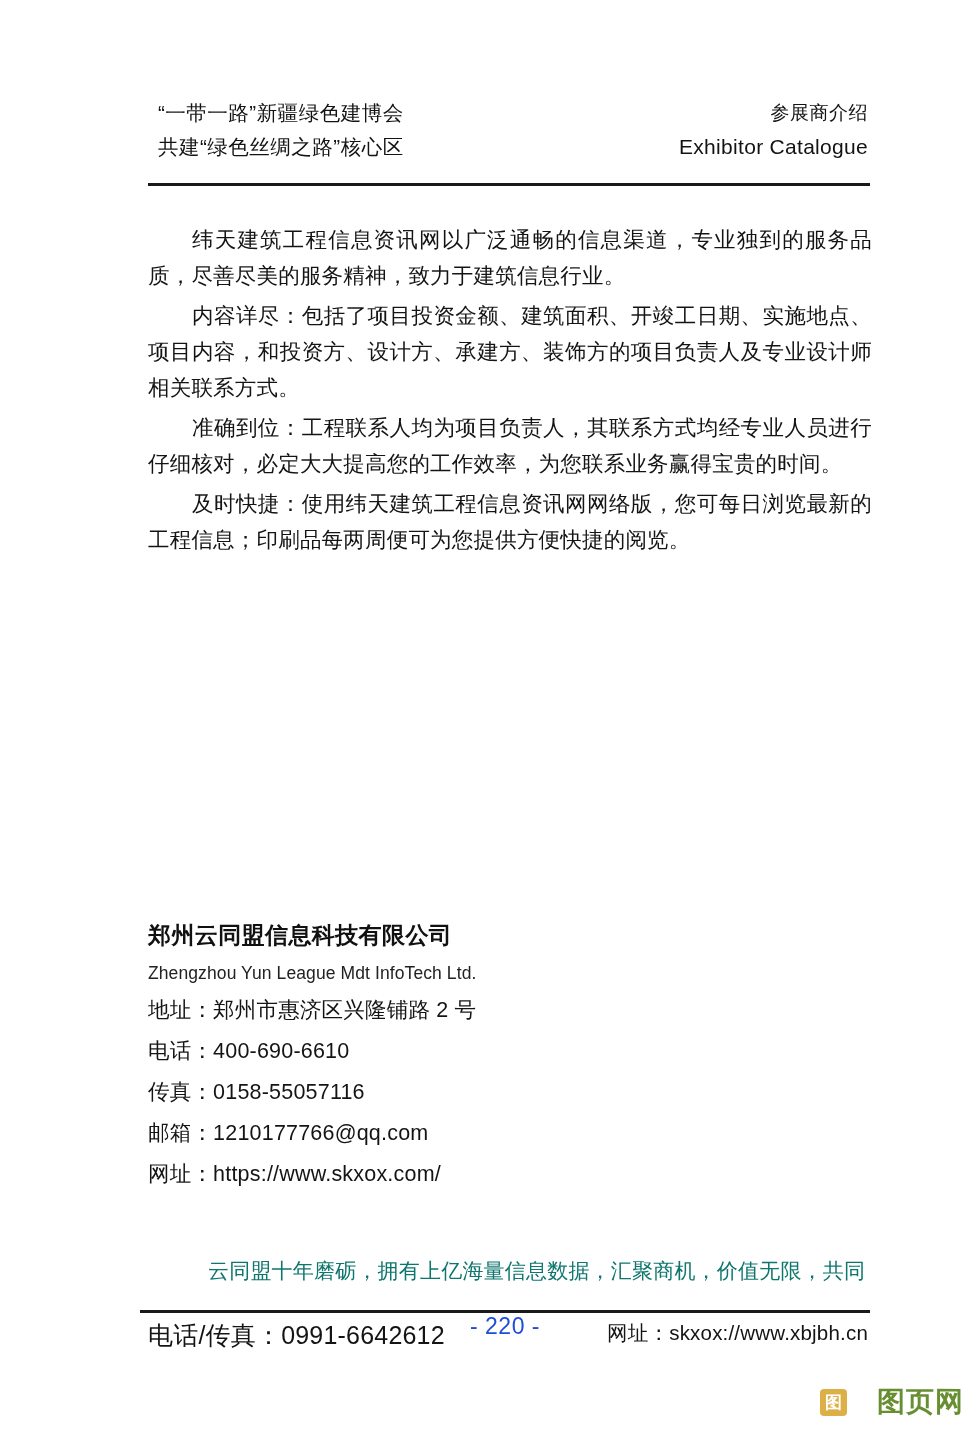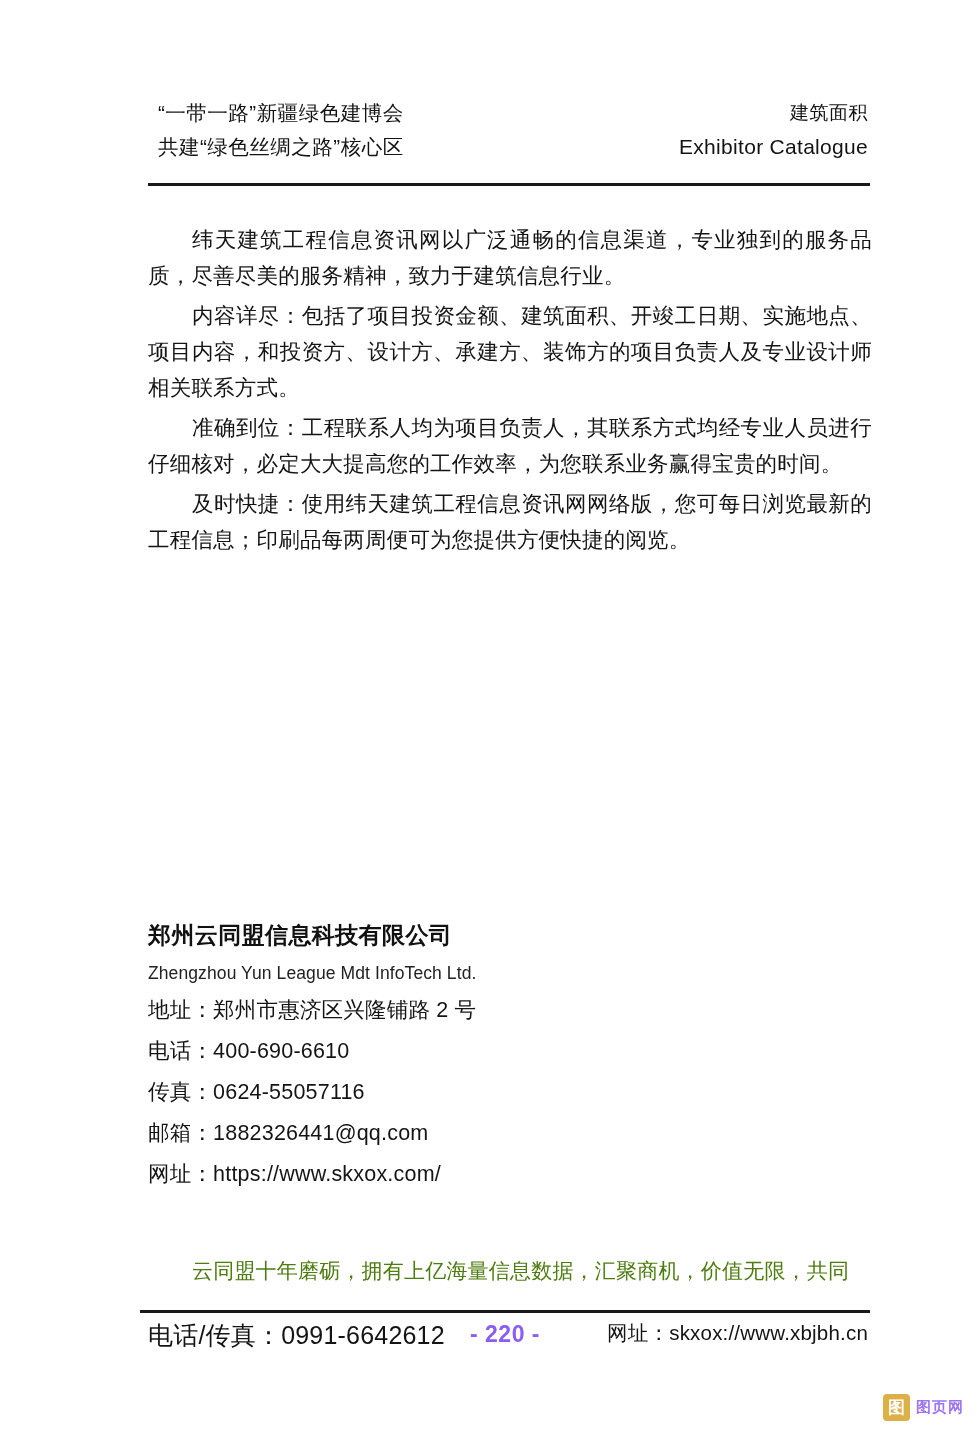--- a/index.html
+++ b/index.html
@@ -113,26 +113,26 @@
   .contact-line {
     font-size: 21.5px;
     color: #141414;
     line-height: 41px;
     letter-spacing: 0.2px;
   }
 
   
   .tagline {
     position: absolute;
-    left: 148px;
+    left: 164px;
     top: 1254px;
     width: 724px;
     font-size: 21px;
     line-height: 34px;
-    color: #4d7c0f;
+    color: #0f766e;
     text-indent: 44px;
     letter-spacing: 0.2px;
   }
 
   
   .footer-rule {
     position: absolute;
     left: 140px;
     top: 1310px;
     width: 730px;
@@ -151,24 +151,24 @@
     left: 8px;
     top: 6px;
     font-size: 25px;
     color: #141414;
     letter-spacing: 0.2px;
   }
   .footer-center {
     position: absolute;
     left: 50%;
     transform: translateX(-50%);
-    top: 8px;
+    top: 0;
     font-size: 23px;
-    font-weight: bold;
-    color: #8b5cf6;
+    font-weight: normal;
+    color: #1d4ed8;
     letter-spacing: 0.5px;
   }
   .footer-right {
     position: absolute;
     right: 2px;
     top: 6px;
     font-size: 20.5px;
     color: #141414;
     letter-spacing: 0.2px;
   }
@@ -188,57 +188,58 @@
     height: 27px;
     background: #d8a227;
     border-radius: 4px;
     color: #fff;
     font-size: 17px;
     line-height: 27px;
     text-align: center;
     font-weight: bold;
   }
   .wm-text {
-    font-size: 15px;
+    font-size: 28px;
     font-weight: bold;
-    color: #8b5cf6;
+    color: #4d7c0f;
     letter-spacing: 1px;
+    margin-left: 24px;
   }
 </style>
 </head>
 <body>
 
 <div class="page">
 
   <div class="header">
     <div class="header-left">
       <div class="hl-line1">“一带一路”新疆绿色建博会</div>
       <div class="hl-line2">共建“绿色丝绸之路”核心区</div>
     </div>
     <div class="header-right">
-      <div class="hr-line1">建筑面积</div>
+      <div class="hr-line1">参展商介绍</div>
       <div class="hr-line2">Exhibitor Catalogue</div>
     </div>
   </div>
   <div class="header-rule"></div>
 
   <div class="content">
     <p class="para">纬天建筑工程信息资讯网以广泛通畅的信息渠道，专业独到的服务品质，尽善尽美的服务精神，致力于建筑信息行业。</p>
     <p class="para">内容详尽：包括了项目投资金额、建筑面积、开竣工日期、实施地点、项目内容，和投资方、设计方、承建方、装饰方的项目负责人及专业设计师相关联系方式。</p>
     <p class="para">准确到位：工程联系人均为项目负责人，其联系方式均经专业人员进行仔细核对，必定大大提高您的工作效率，为您联系业务赢得宝贵的时间。</p>
     <p class="para">及时快捷：使用纬天建筑工程信息资讯网网络版，您可每日浏览最新的工程信息；印刷品每两周便可为您提供方便快捷的阅览。</p>
   </div>
 
   <div class="company">
     <div class="company-name-cn">郑州云同盟信息科技有限公司</div>
     <div class="company-name-en">Zhengzhou Yun League Mdt InfoTech Ltd.</div>
     <div class="contact-line">地址：郑州市惠济区兴隆铺路 2 号</div>
     <div class="contact-line">电话：400-690-6610</div>
-    <div class="contact-line">传真：0624-55057116</div>
-    <div class="contact-line">邮箱：1882326441@qq.com</div>
+    <div class="contact-line">传真：0158-55057116</div>
+    <div class="contact-line">邮箱：1210177766@qq.com</div>
     <div class="contact-line">网址：https://www.skxox.com/</div>
   </div>
 
   <div class="tagline">云同盟十年磨砺，拥有上亿海量信息数据，汇聚商机，价值无限，共同</div>
 
   <div class="footer-rule"></div>
   <div class="footer">
     <div class="footer-left">电话/传真：0991-6642612</div>
     <div class="footer-center">- 220 -</div>
     <div class="footer-right">网址：skxox://www.xbjbh.cn</div>

